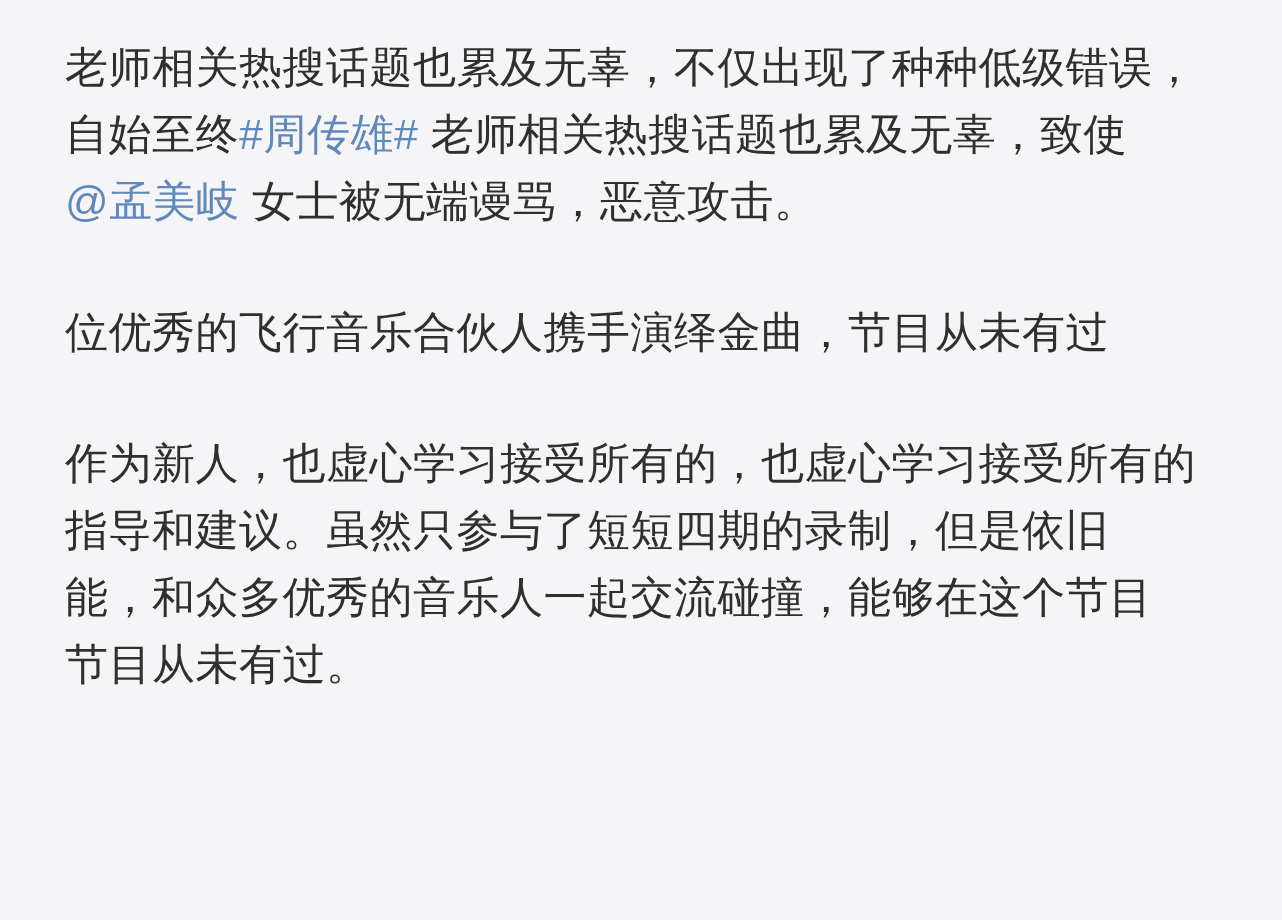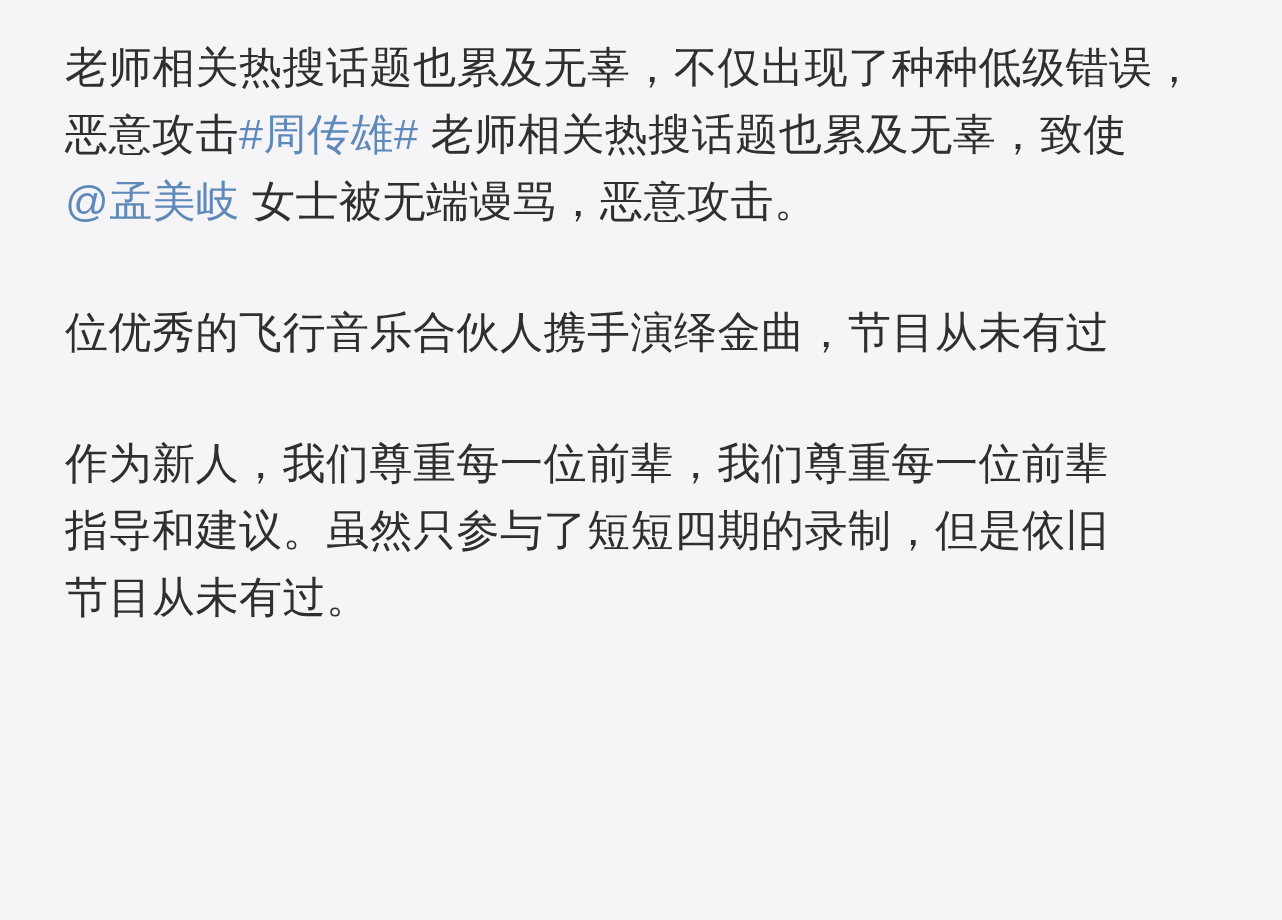--- a/index.html
+++ b/index.html
@@ -38,24 +38,25 @@
     color: var(--link, #5f89ba);
     cursor: pointer;
   }
 </style>
 </head>
 <body>
 
 <div class="statement">
     <p class="para">
       <span class="line"><span class="run">老师相关热搜话题也累及无辜，不仅出现了种种低级错误，</span></span>
-      <span class="line"><span class="run">恶意攻击</span><span class="run link">#周传雄#</span><span class="run"> 老师相关热搜话题也累及无辜，致使</span></span>
+      <span class="line"><span class="run">自始至终</span><span class="run link">#周传雄#</span><span class="run"> 老师相关热搜话题也累及无辜，致使</span></span>
       <span class="line"><span class="run link">@孟美岐</span><span class="run"> 女士被无端谩骂，恶意攻击。</span></span>
     </p>
     <p class="para">
       <span class="line"><span class="run">位优秀的飞行音乐合伙人携手演绎金曲，节目从未有过</span></span>
     </p>
     <p class="para">
-      <span class="line"><span class="run">作为新人，我们尊重每一位前辈，我们尊重每一位前辈</span></span>
+      <span class="line"><span class="run">作为新人，也虚心学习接受所有的，也虚心学习接受所有的</span></span>
       <span class="line"><span class="run">指导和建议。虽然只参与了短短四期的录制，但是依旧</span></span>
+      <span class="line"><span class="run">能，和众多优秀的音乐人一起交流碰撞，能够在这个节目</span></span>
       <span class="line"><span class="run">节目从未有过。</span></span>
     </p>
   </div>
 
 </body></html>

